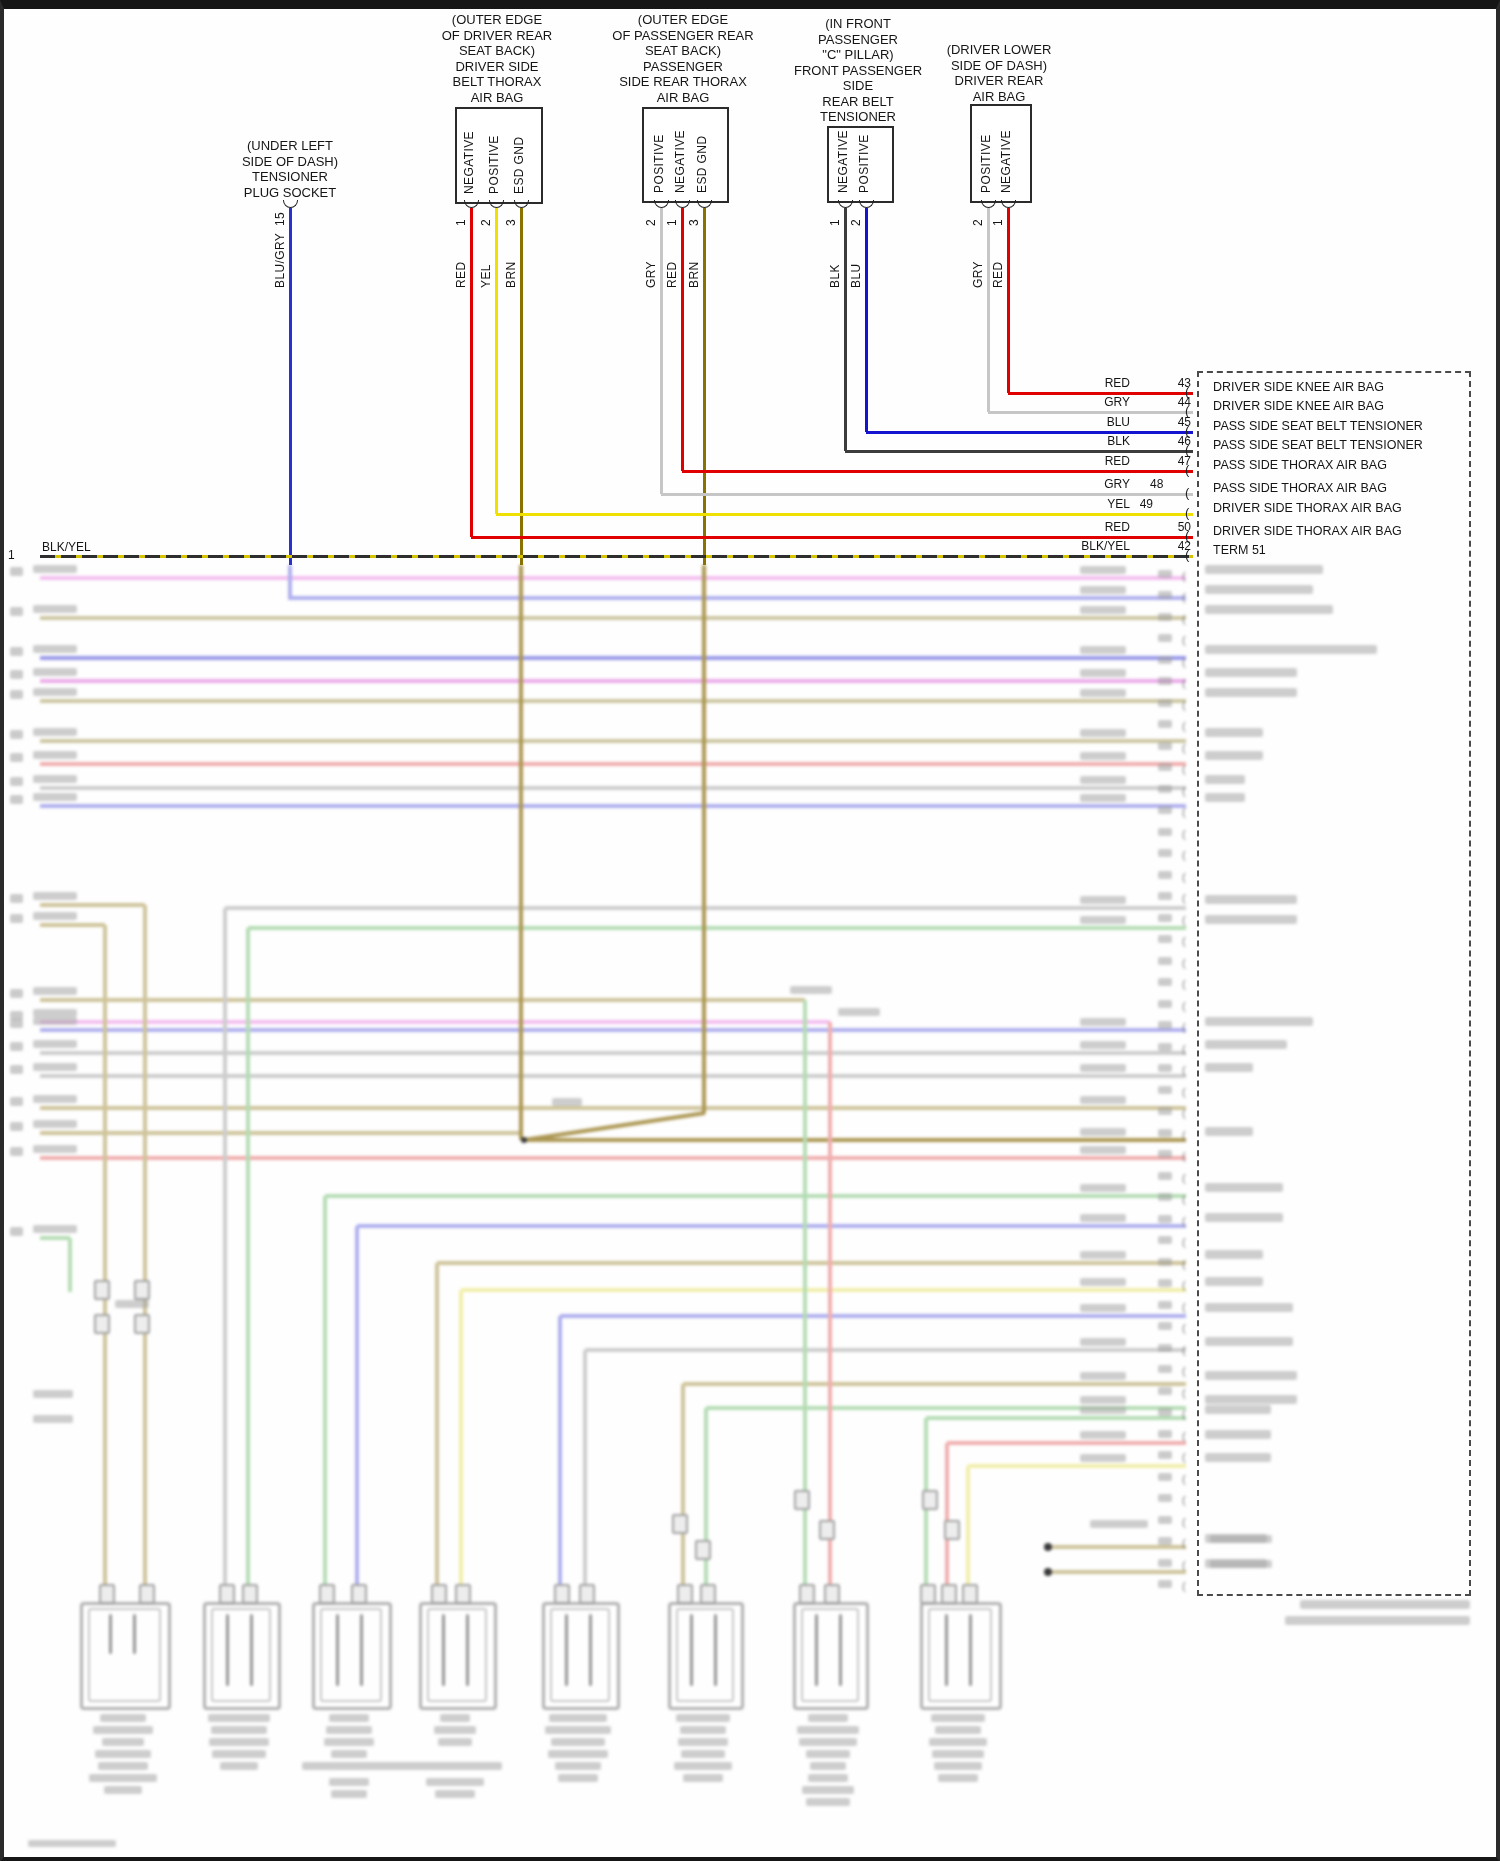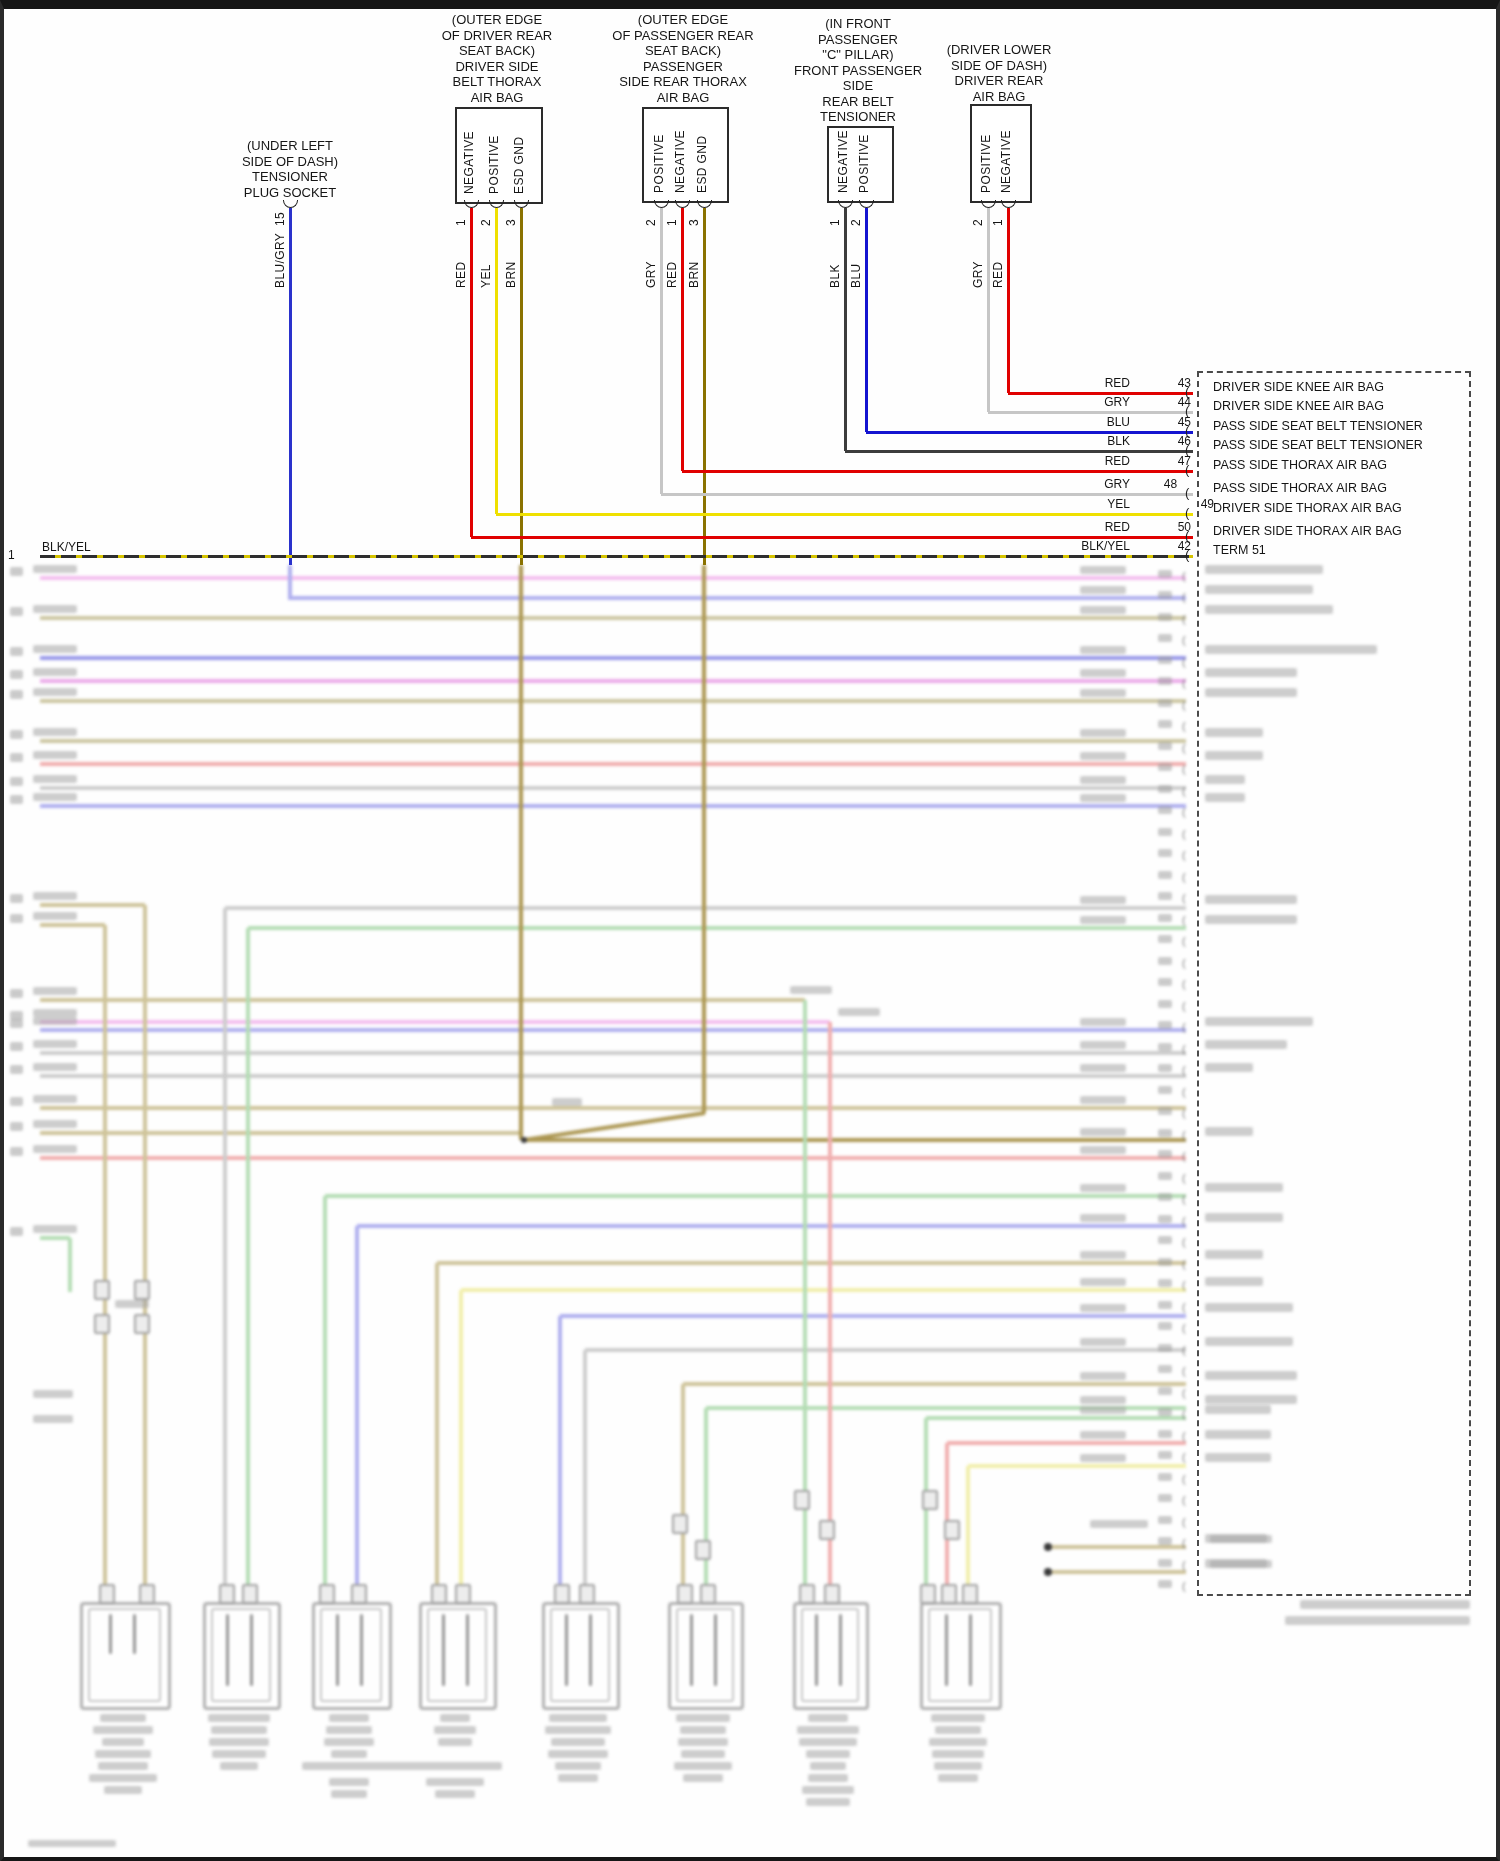--- a/index.html
+++ b/index.html
@@ -529,26 +529,26 @@
       <div class="rowtxt" style="left: 1150px; top: 434px; width: 41px; text-align: right;">46</div>
       <div class="paren" style="left: 1185px; top: 442px;">(</div>
       <div class="rowtxt" style="left: 1213px; top: 438px; font-size: 12.5px;">PASS SIDE SEAT BELT TENSIONER</div>
       <div class="wire" style="left: 682px; top: 469.5px; width: 511px; height: 3px; background: rgb(224, 0, 0);"></div>
       <div class="rowtxt" style="left: 1066px; top: 454px; width: 64px; text-align: right;">RED</div>
       <div class="rowtxt" style="left: 1150px; top: 454px; width: 41px; text-align: right;">47</div>
       <div class="paren" style="left: 1185px; top: 462px;">(</div>
       <div class="rowtxt" style="left: 1213px; top: 458px; font-size: 12.5px;">PASS SIDE THORAX AIR BAG</div>
       <div class="wire" style="left: 661px; top: 492.5px; width: 532px; height: 3px; background: rgb(198, 198, 198);"></div>
       <div class="rowtxt" style="left: 1066px; top: 477px; width: 64px; text-align: right;">GRY</div>
-      <div class="rowtxt" style="left: 1150px; top: 477px; width: 41px; text-align: center;">48</div>
+      <div class="rowtxt" style="left: 1150px; top: 477px; width: 41px; text-align: left;">48</div>
       <div class="paren" style="left: 1185px; top: 485px;">(</div>
       <div class="rowtxt" style="left: 1213px; top: 481px; font-size: 12.5px;">PASS SIDE THORAX AIR BAG</div>
       <div class="wire" style="left: 496px; top: 512.5px; width: 697px; height: 3px; background: rgb(239, 224, 0);"></div>
       <div class="rowtxt" style="left: 1066px; top: 497px; width: 64px; text-align: right;">YEL</div>
-      <div class="rowtxt" style="left: 1173px; top: 497px; width: 41px; text-align: right;">49</div>
+      <div class="rowtxt" style="left: 1112px; top: 497px; width: 41px; text-align: right;">49</div>
       <div class="paren" style="left: 1185px; top: 505px;">(</div>
       <div class="rowtxt" style="left: 1213px; top: 501px; font-size: 12.5px;">DRIVER SIDE THORAX AIR BAG</div>
       <div class="wire" style="left: 471px; top: 535.5px; width: 722px; height: 3px; background: rgb(224, 0, 0);"></div>
       <div class="rowtxt" style="left: 1066px; top: 520px; width: 64px; text-align: right;">RED</div>
       <div class="rowtxt" style="left: 1150px; top: 520px; width: 41px; text-align: right;">50</div>
       <div class="paren" style="left: 1185px; top: 528px;">(</div>
       <div class="rowtxt" style="left: 1213px; top: 524px; font-size: 12.5px;">DRIVER SIDE THORAX AIR BAG</div>
       <div class="wire blkyel" style="left: 40px; top: 554.5px; width: 1153px; height: 3px;"></div>
       <div class="rowtxt" style="left: 1066px; top: 539px; width: 64px; text-align: right;">BLK/YEL</div>
       <div class="rowtxt" style="left: 1150px; top: 539px; width: 41px; text-align: right;">42</div>

